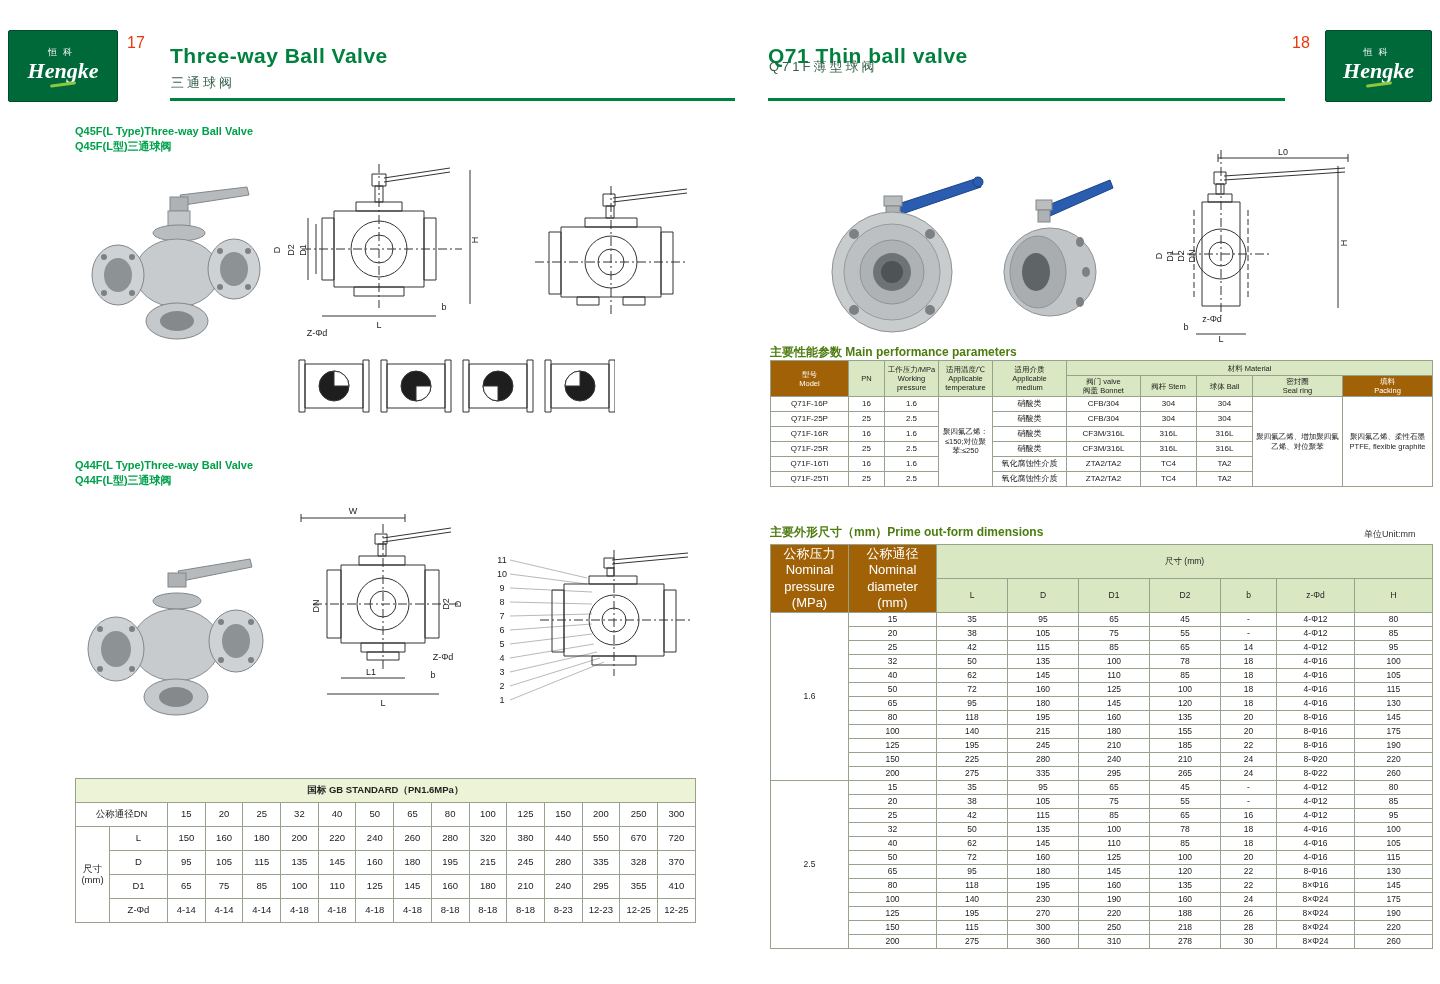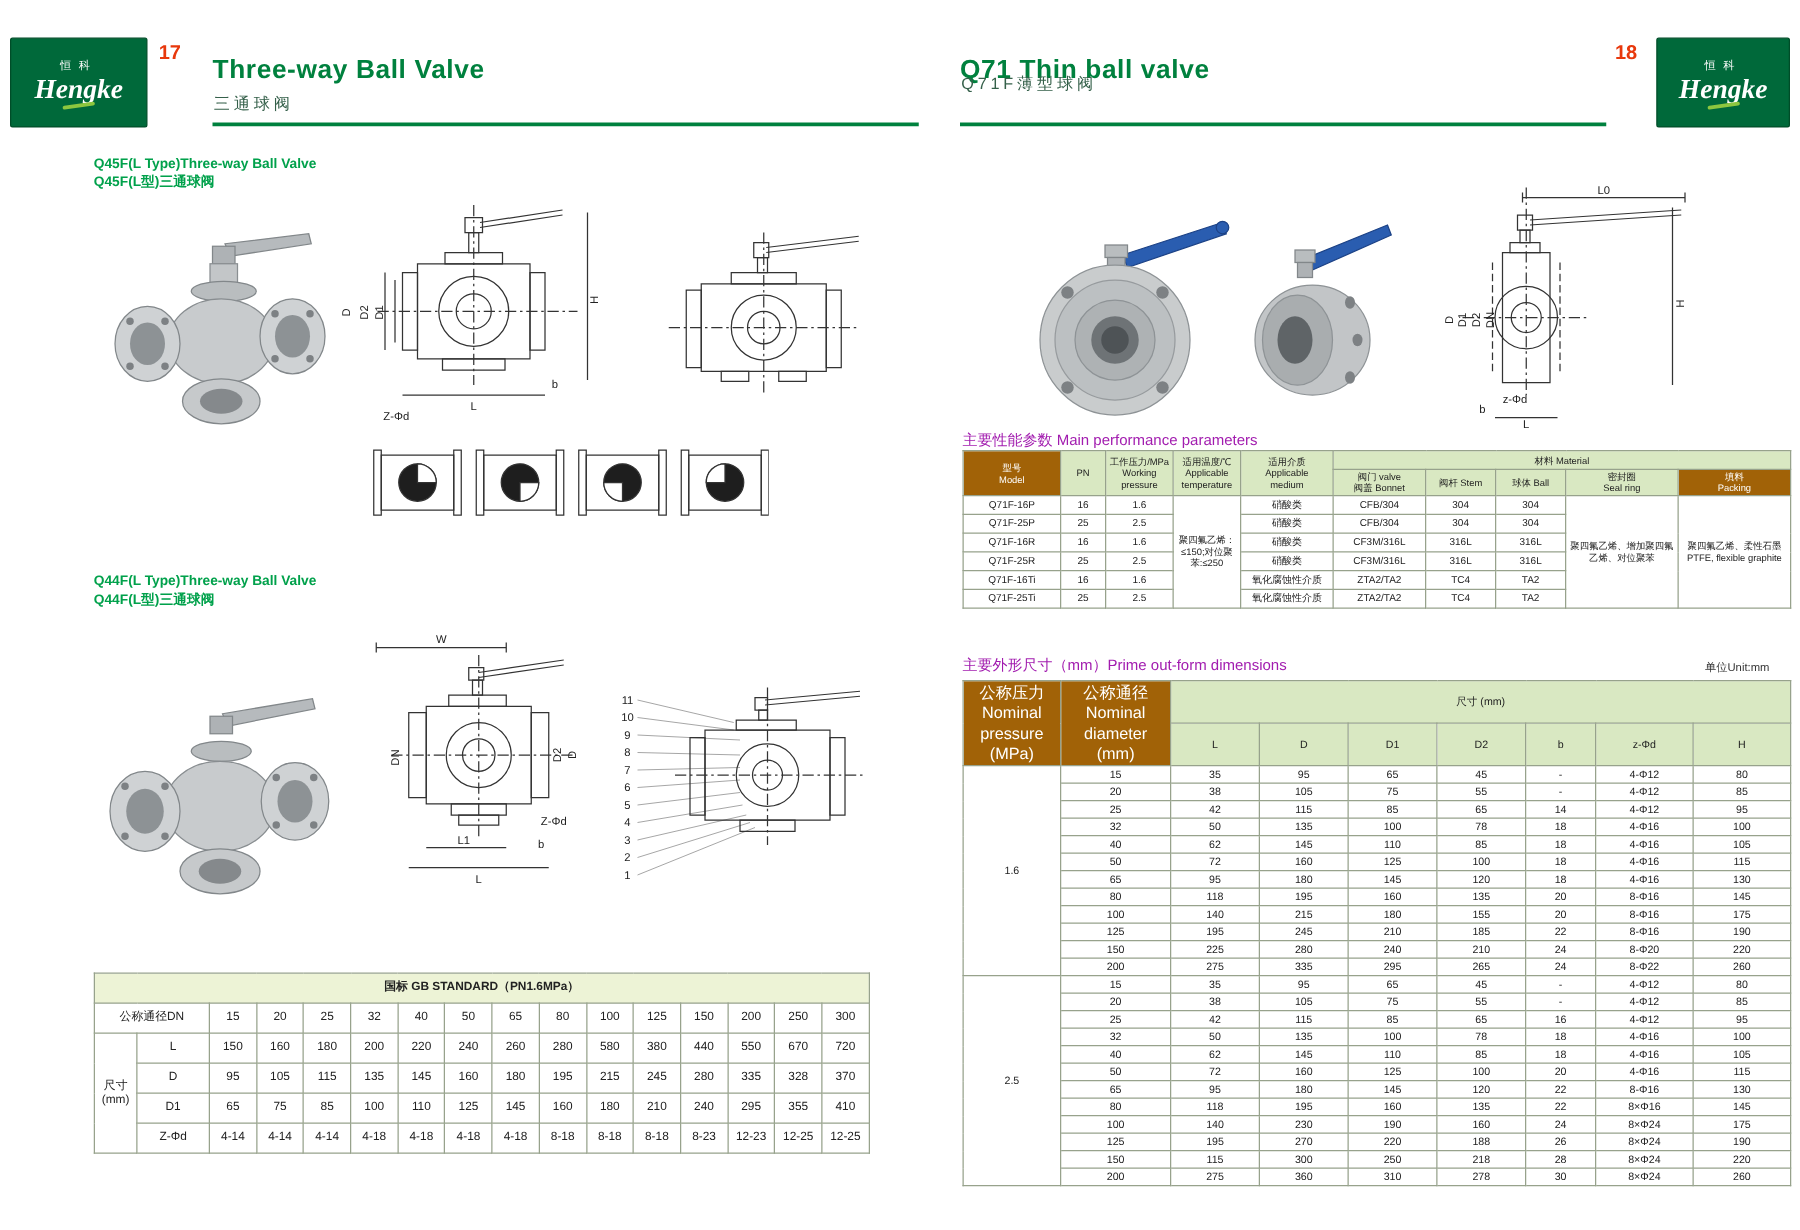--- a/index.html
+++ b/index.html
@@ -6,26 +6,26 @@
 body{background:#d8d8d8}
 .canvas{position:relative;width:1440px;height:984px;background:#ffffff;overflow:hidden;
   font-family:"Liberation Sans",sans-serif;color:#222}
 .abs{position:absolute}
 
 .logo{background:#00693a;border:1px solid #004d28;border-radius:2px;display:flex;flex-direction:column;
   align-items:center;justify-content:center;gap:1px}
 .logo .cn{color:#fff;font-size:9px;letter-spacing:6px}
 .logo .en{color:#fff;font-size:22px;font-weight:bold;font-style:italic;font-family:"Liberation Serif",serif;line-height:1}
 .logo .leaf{width:26px;height:3px;background:#8dc63f;border-radius:2px;transform:rotate(-8deg)}
-.pagenum{color:#e8380c;font-weight:bold;font-size:16px}
+.pagenum{color:#e8380c;font-weight:normal;font-size:16px}
 .title-en{color:#00813e;font-weight:bold;font-size:21px;letter-spacing:.5px}
 .title-cn{color:#35604a;font-size:13px;letter-spacing:3px}
 .rule{background:#00813e;height:3px}
 .sec-h{color:#00a14b;font-weight:bold;font-size:11px;line-height:15px}
-.tbl-h{color:#a21caf;font-weight:normal;font-size:12px}
+.tbl-h{color:#4d7c0f;font-weight:bold;font-size:12px}
 .unit{font-size:9px;color:#333}
 
 table{border-collapse:collapse;table-layout:fixed;background:#fff}
 td{border:1px solid #97a28c;font-size:9px;text-align:center;vertical-align:middle;padding:1px;line-height:1.15;
   overflow:hidden}
 .band{background:#edf3d6;font-weight:bold;font-size:10.5px;height:22px}
 .rowlbl{background:#fff;font-size:9.5px}
 .gb td{height:24px;font-size:9.5px}
 .hl{background:#d9e8c2}
 .hdark{background:#a16207;color:#fff}
@@ -315,21 +315,21 @@
           <td rowspan="4" class="rowlbl">尺寸<br>(mm)</td>
           <td class="rowlbl">L</td>
           <td>150</td>
           <td>160</td>
           <td>180</td>
           <td>200</td>
           <td>220</td>
           <td>240</td>
           <td>260</td>
           <td>280</td>
-          <td>580</td>
+          <td>320</td>
           <td>380</td>
           <td>440</td>
           <td>550</td>
           <td>670</td>
           <td>720</td>
         </tr>
         <tr>
           <td class="rowlbl">D</td>
           <td>95</td>
           <td>105</td>

